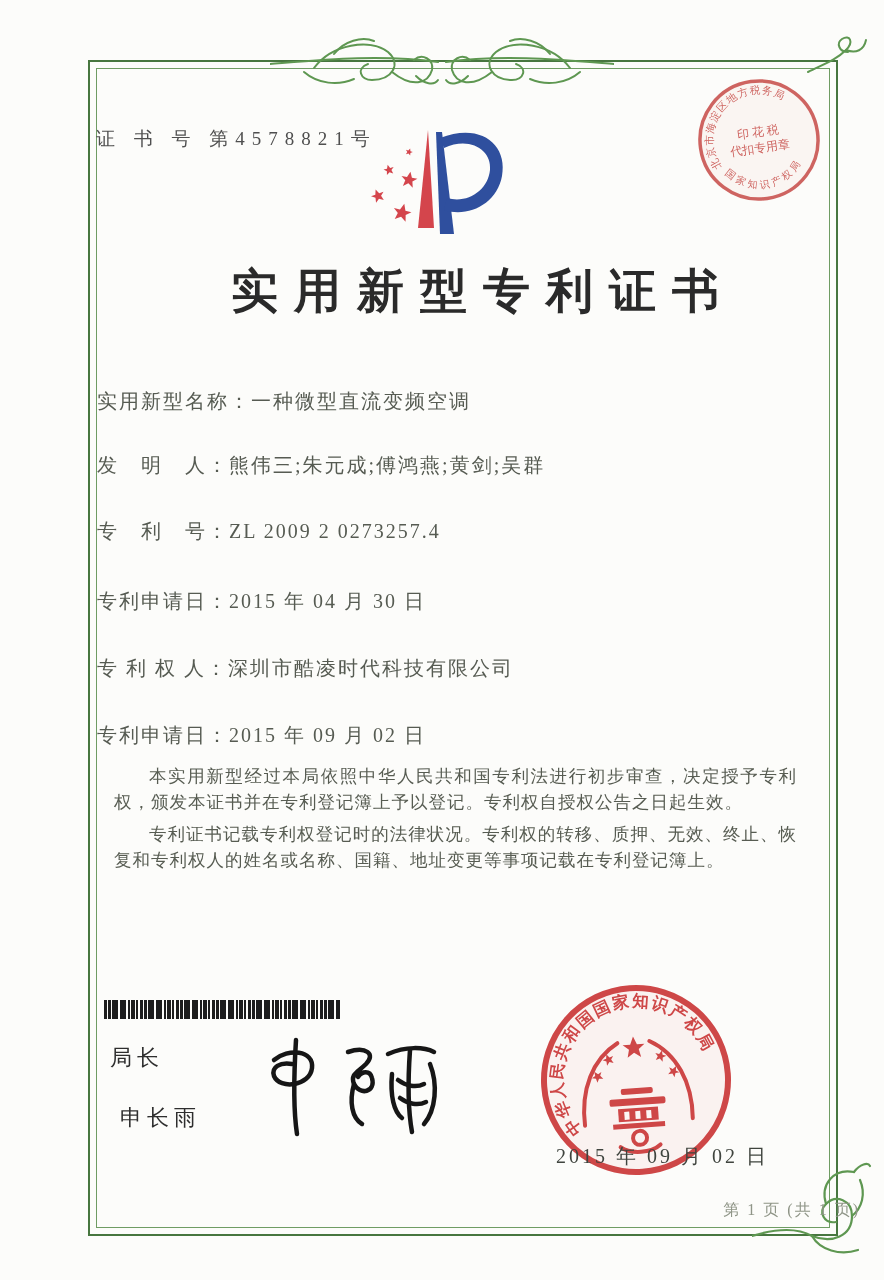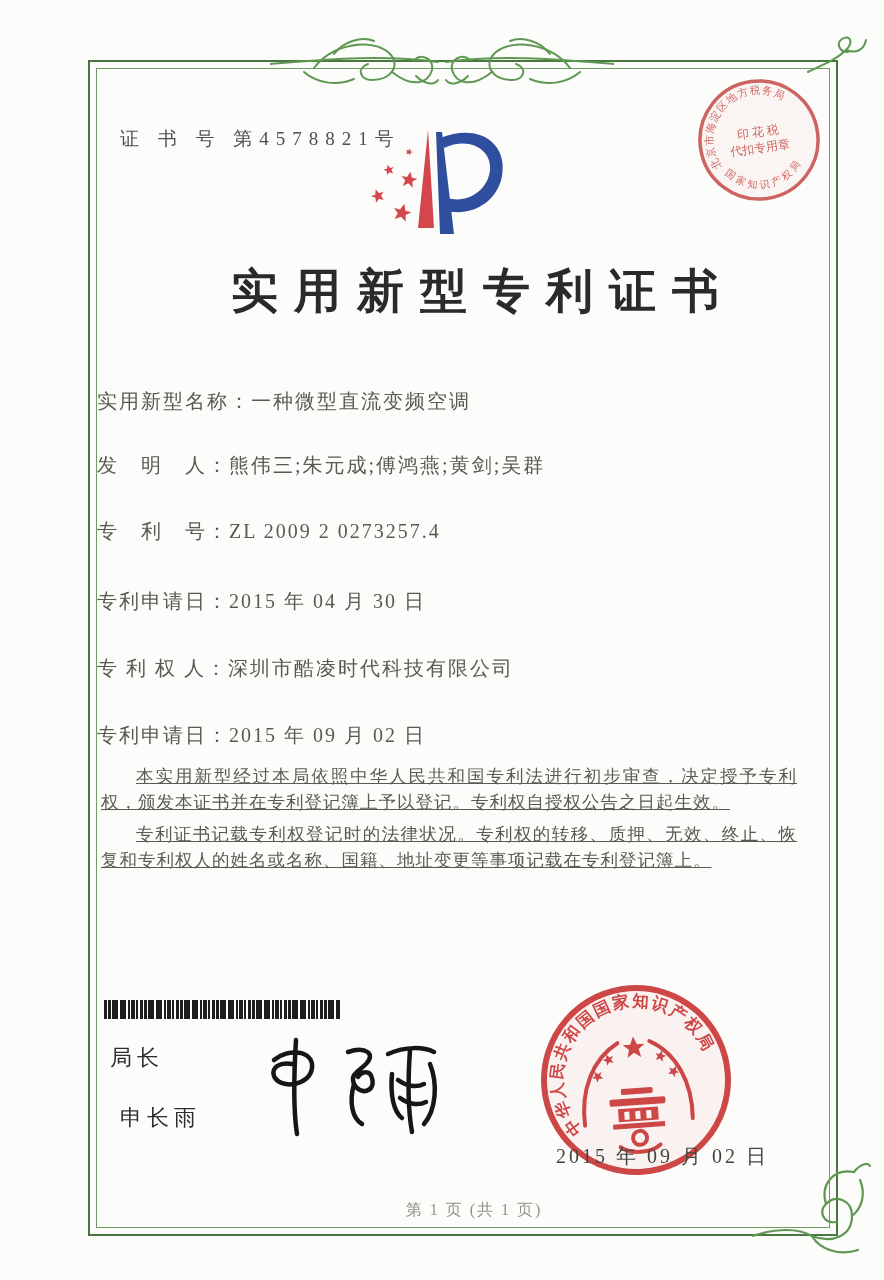--- a/index.html
+++ b/index.html
@@ -17,42 +17,42 @@
     position:absolute;left:96px;top:68px;width:734px;height:1160px;
     border:1px solid #6f9c63;box-sizing:border-box;
   }
   .ornament{position:absolute;pointer-events:none;}
   .ornament-top{left:270px;top:26px;}
   .ornament-tr{left:806px;top:30px;}
   .ornament-br{left:752px;top:1152px;}
   
   .cert-no{
     position:absolute;left:96px;top:126px;
-    font-size:19px;letter-spacing:7px;color:#4f4f4f;margin-left:24px;
+    font-size:19px;letter-spacing:7px;color:#4f4f4f;
   }
   .logo{position:absolute;left:352px;top:120px;}
   .tax-seal{position:absolute;left:695px;top:76px;opacity:.88;}
   .doc-title{
     position:absolute;left:88px;top:260px;width:750px;
     text-align:center;font-size:47px;font-weight:700;
     letter-spacing:16px;color:#2a2a2a;padding-left:20px;
   }
   
   .field{
     position:absolute;left:97px;width:700px;
     font-size:20px;letter-spacing:2px;color:#565b52;white-space:nowrap;
   }
   .f0{top:388px}.f1{top:452px}.f2{top:518px}.f3{top:588px}.f4{top:655px}.f5{top:722px}
   
   .paragraphs{
     position:absolute;left:97px;top:764px;width:700px;
     font-size:17.5px;line-height:25.5px;color:#575c52;
     text-align:justify;letter-spacing:1px;
   }
-  .paragraphs p{margin:0 0 7px 4px;text-indent:2em;text-decoration:underline;}
+  .paragraphs p{margin:0 0 7px 17px;text-indent:2em;}
   
   .barcode{
     position:absolute;left:104px;top:1000px;width:236px;height:19px;
     background:
       repeating-linear-gradient(90deg,#1d1d1d 0 2px,transparent 2px 4px),
       repeating-linear-gradient(90deg,#1d1d1d 0 3px,transparent 3px 9px),
       repeating-linear-gradient(90deg,#1d1d1d 0 1px,transparent 1px 6px);
   }
   .signer-title{
     position:absolute;left:110px;top:1043px;
@@ -62,21 +62,21 @@
     position:absolute;left:120px;top:1103px;
     font-size:22px;letter-spacing:5px;color:#2e2e2e;
   }
   .signature{position:absolute;left:252px;top:1030px;}
   .office-seal{position:absolute;left:538px;top:982px;opacity:.93;}
   .issue-date{
     position:absolute;left:556px;top:1143px;
     font-size:20px;letter-spacing:3px;color:#3f443e;font-weight:500;z-index:5;
   }
   .page-footer{
-    position:absolute;left:88px;top:1200px;width:772px;text-align:center;
+    position:absolute;left:88px;top:1200px;width:772px;text-align:right;
     font-size:16px;letter-spacing:2px;color:#8f9587;
   }
   .seal-text{font-family:"Liberation Serif","DejaVu Serif",serif;}
 </style>
 </head>
 <body>
 
 <div class="frame-outer"></div>
 <div class="frame-inner"></div>
 

